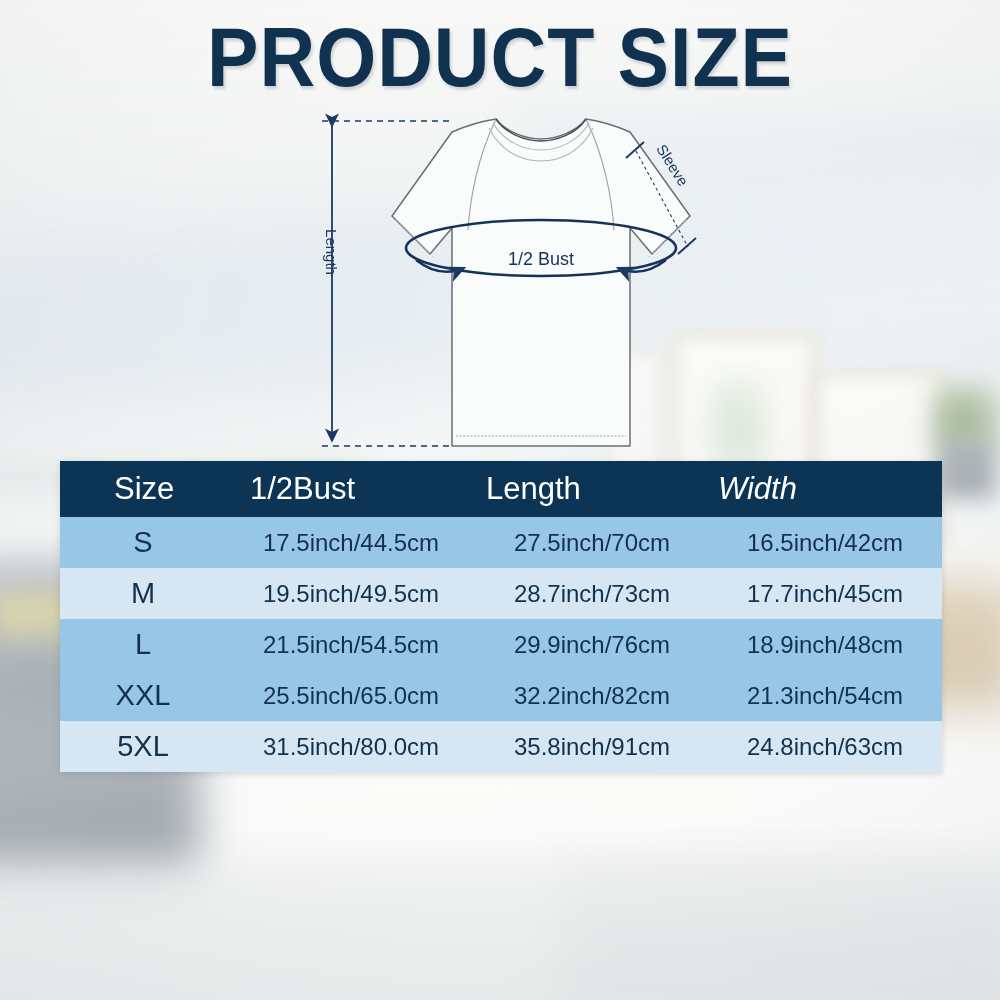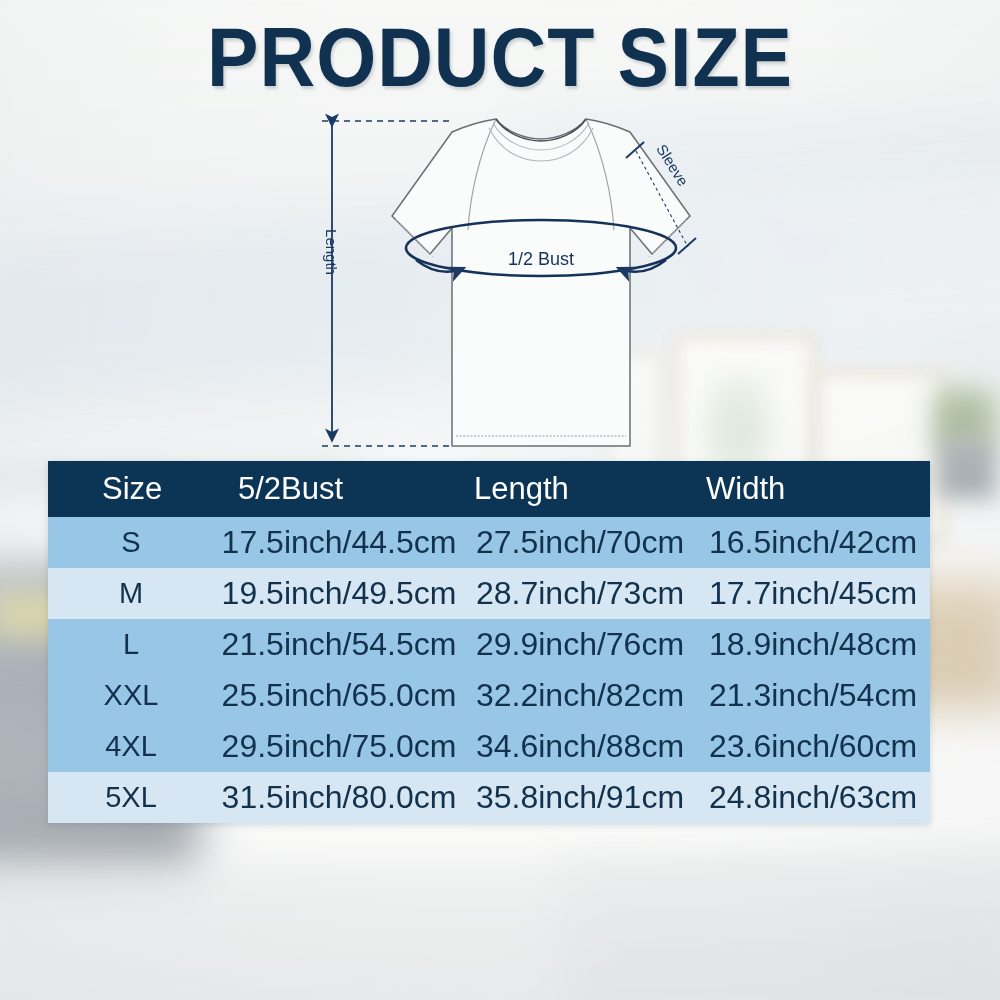--- a/index.html
+++ b/index.html
@@ -163,21 +163,21 @@
   .diagram {
     position: absolute;
     left: 300px; top: 108px;
     width: 410px; height: 350px;
   }
   .diagram svg { display: block; }
 
   
   .size-table {
     position: absolute;
-    left: 48px; top: 461px;
+    left: 60px; top: 461px;
     width: 882px;
     border-collapse: collapse;
     table-layout: fixed;
     box-shadow: 0 2px 6px rgba(80,95,110,.22);
   }
   .size-table th, .size-table td {
     padding: 0;
     margin: 0;
     height: 51px;
     font-family: "Liberation Sans", sans-serif;
@@ -187,27 +187,27 @@
     color: #ffffff;
     font-size: 31px;
     font-weight: 400;
     height: 56px;
     text-align: left;
     padding-left: 16px;
   }
   .size-table thead th.c-size { padding-left: 54px; }
   .size-table thead th.c-bust { padding-left: 24px; }
   .size-table thead th.c-len  { padding-left: 10px; }
-  .size-table thead th.c-wid  { padding-left: 10px; }
+  .size-table thead th.c-wid  { padding-left: 10px; font-style: italic; }
 
   .size-table tbody tr.odd  { background: #98c6e7; }
   .size-table tbody tr.even { background: #d6e7f3; }
   .size-table tbody td {
     color: #12314d;
-    font-size: 32px;
+    font-size: 24px;
     text-align: center;
     font-weight: 400;
   }
   .size-table tbody td.c-size { font-size: 29px; }
   .col-size { width: 166px; }
   .col-bust { width: 250px; }
   .col-len  { width: 232px; }
   .col-wid  { width: 234px; }
 </style>
 </head>
@@ -304,21 +304,21 @@
   <table class="size-table">
     <colgroup>
       <col class="col-size">
         <col class="col-bust">
         <col class="col-len">
         <col class="col-wid">
     </colgroup>
     <thead>
       <tr>
         <th class="c-size">Size</th>
-        <th class="c-bust">5/2Bust</th>
+        <th class="c-bust">1/2Bust</th>
         <th class="c-len">Length</th>
         <th class="c-wid">Width</th>
       </tr>
     </thead>
     <tbody id="size-table-body">
         <tr class="odd">
           <td class="c-size">S</td>
           <td>17.5inch/44.5cm</td>
           <td>27.5inch/70cm</td>
           <td>16.5inch/42cm</td>
@@ -334,26 +334,20 @@
           <td>21.5inch/54.5cm</td>
           <td>29.9inch/76cm</td>
           <td>18.9inch/48cm</td>
         </tr>
         <tr class="odd">
           <td class="c-size">XXL</td>
           <td>25.5inch/65.0cm</td>
           <td>32.2inch/82cm</td>
           <td>21.3inch/54cm</td>
         </tr>
-        <tr class="odd">
-          <td class="c-size">4XL</td>
-          <td>29.5inch/75.0cm</td>
-          <td>34.6inch/88cm</td>
-          <td>23.6inch/60cm</td>
-        </tr>
         <tr class="even">
           <td class="c-size">5XL</td>
           <td>31.5inch/80.0cm</td>
           <td>35.8inch/91cm</td>
           <td>24.8inch/63cm</td>
         </tr>
       </tbody>
   </table>
 
 </div>

